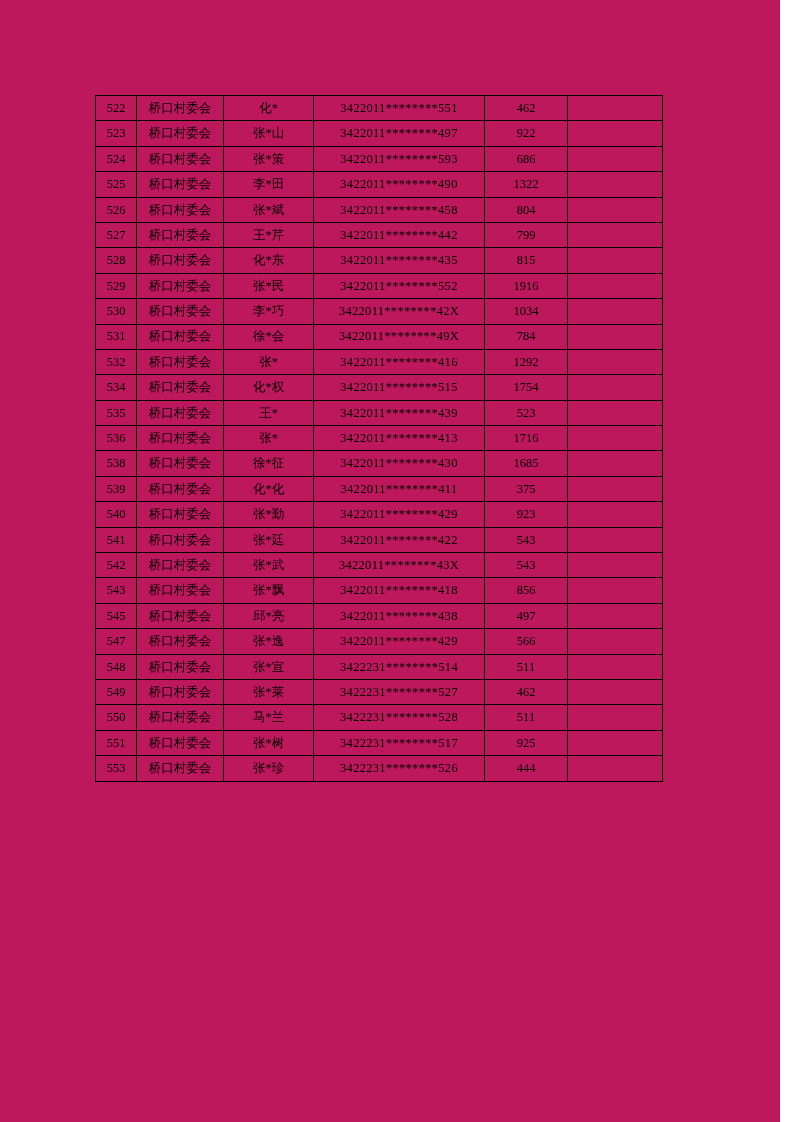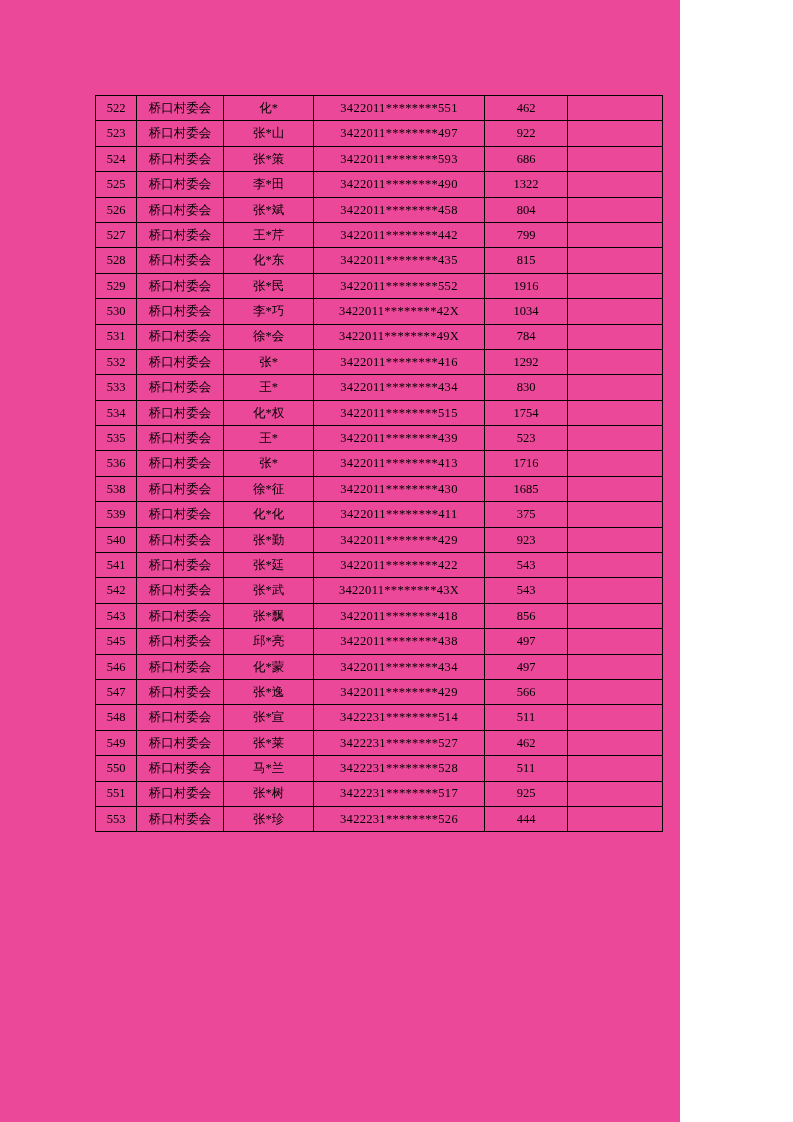--- a/index.html
+++ b/index.html
@@ -11,23 +11,23 @@
     height: 1122px;
     background: #ffffff;
     position: relative;
     font-family: "Liberation Serif", "DejaVu Serif", serif;
     color: #000000;
   }
   .sheet {
     position: absolute;
     left: 0;
     top: 0;
-    width: 680px;
+    width: 780px;
     height: 1122px;
-    background: #ec4899;
+    background: #be185d;
   }
   table.roster {
     border-collapse: collapse;
     position: absolute;
     left: 95px;
     top: 95px;
     table-layout: fixed;
     width: 561px;
   }
   table.roster td {
@@ -136,28 +136,20 @@
         </tr>
         <tr>
           <td class="col-no">532</td>
           <td class="col-village">桥口村委会</td>
           <td class="col-name">张*</td>
           <td class="col-id">3422011********416</td>
           <td class="col-amount">1292</td>
           <td class="col-blank"></td>
         </tr>
         <tr>
-          <td class="col-no">533</td>
-          <td class="col-village">桥口村委会</td>
-          <td class="col-name">王*</td>
-          <td class="col-id">3422011********434</td>
-          <td class="col-amount">830</td>
-          <td class="col-blank"></td>
-        </tr>
-        <tr>
           <td class="col-no">534</td>
           <td class="col-village">桥口村委会</td>
           <td class="col-name">化*权</td>
           <td class="col-id">3422011********515</td>
           <td class="col-amount">1754</td>
           <td class="col-blank"></td>
         </tr>
         <tr>
           <td class="col-no">535</td>
           <td class="col-village">桥口村委会</td>
@@ -220,28 +212,20 @@
           <td class="col-name">张*飘</td>
           <td class="col-id">3422011********418</td>
           <td class="col-amount">856</td>
           <td class="col-blank"></td>
         </tr>
         <tr>
           <td class="col-no">545</td>
           <td class="col-village">桥口村委会</td>
           <td class="col-name">邱*亮</td>
           <td class="col-id">3422011********438</td>
-          <td class="col-amount">497</td>
-          <td class="col-blank"></td>
-        </tr>
-        <tr>
-          <td class="col-no">546</td>
-          <td class="col-village">桥口村委会</td>
-          <td class="col-name">化*蒙</td>
-          <td class="col-id">3422011********434</td>
           <td class="col-amount">497</td>
           <td class="col-blank"></td>
         </tr>
         <tr>
           <td class="col-no">547</td>
           <td class="col-village">桥口村委会</td>
           <td class="col-name">张*逸</td>
           <td class="col-id">3422011********429</td>
           <td class="col-amount">566</td>
           <td class="col-blank"></td>

